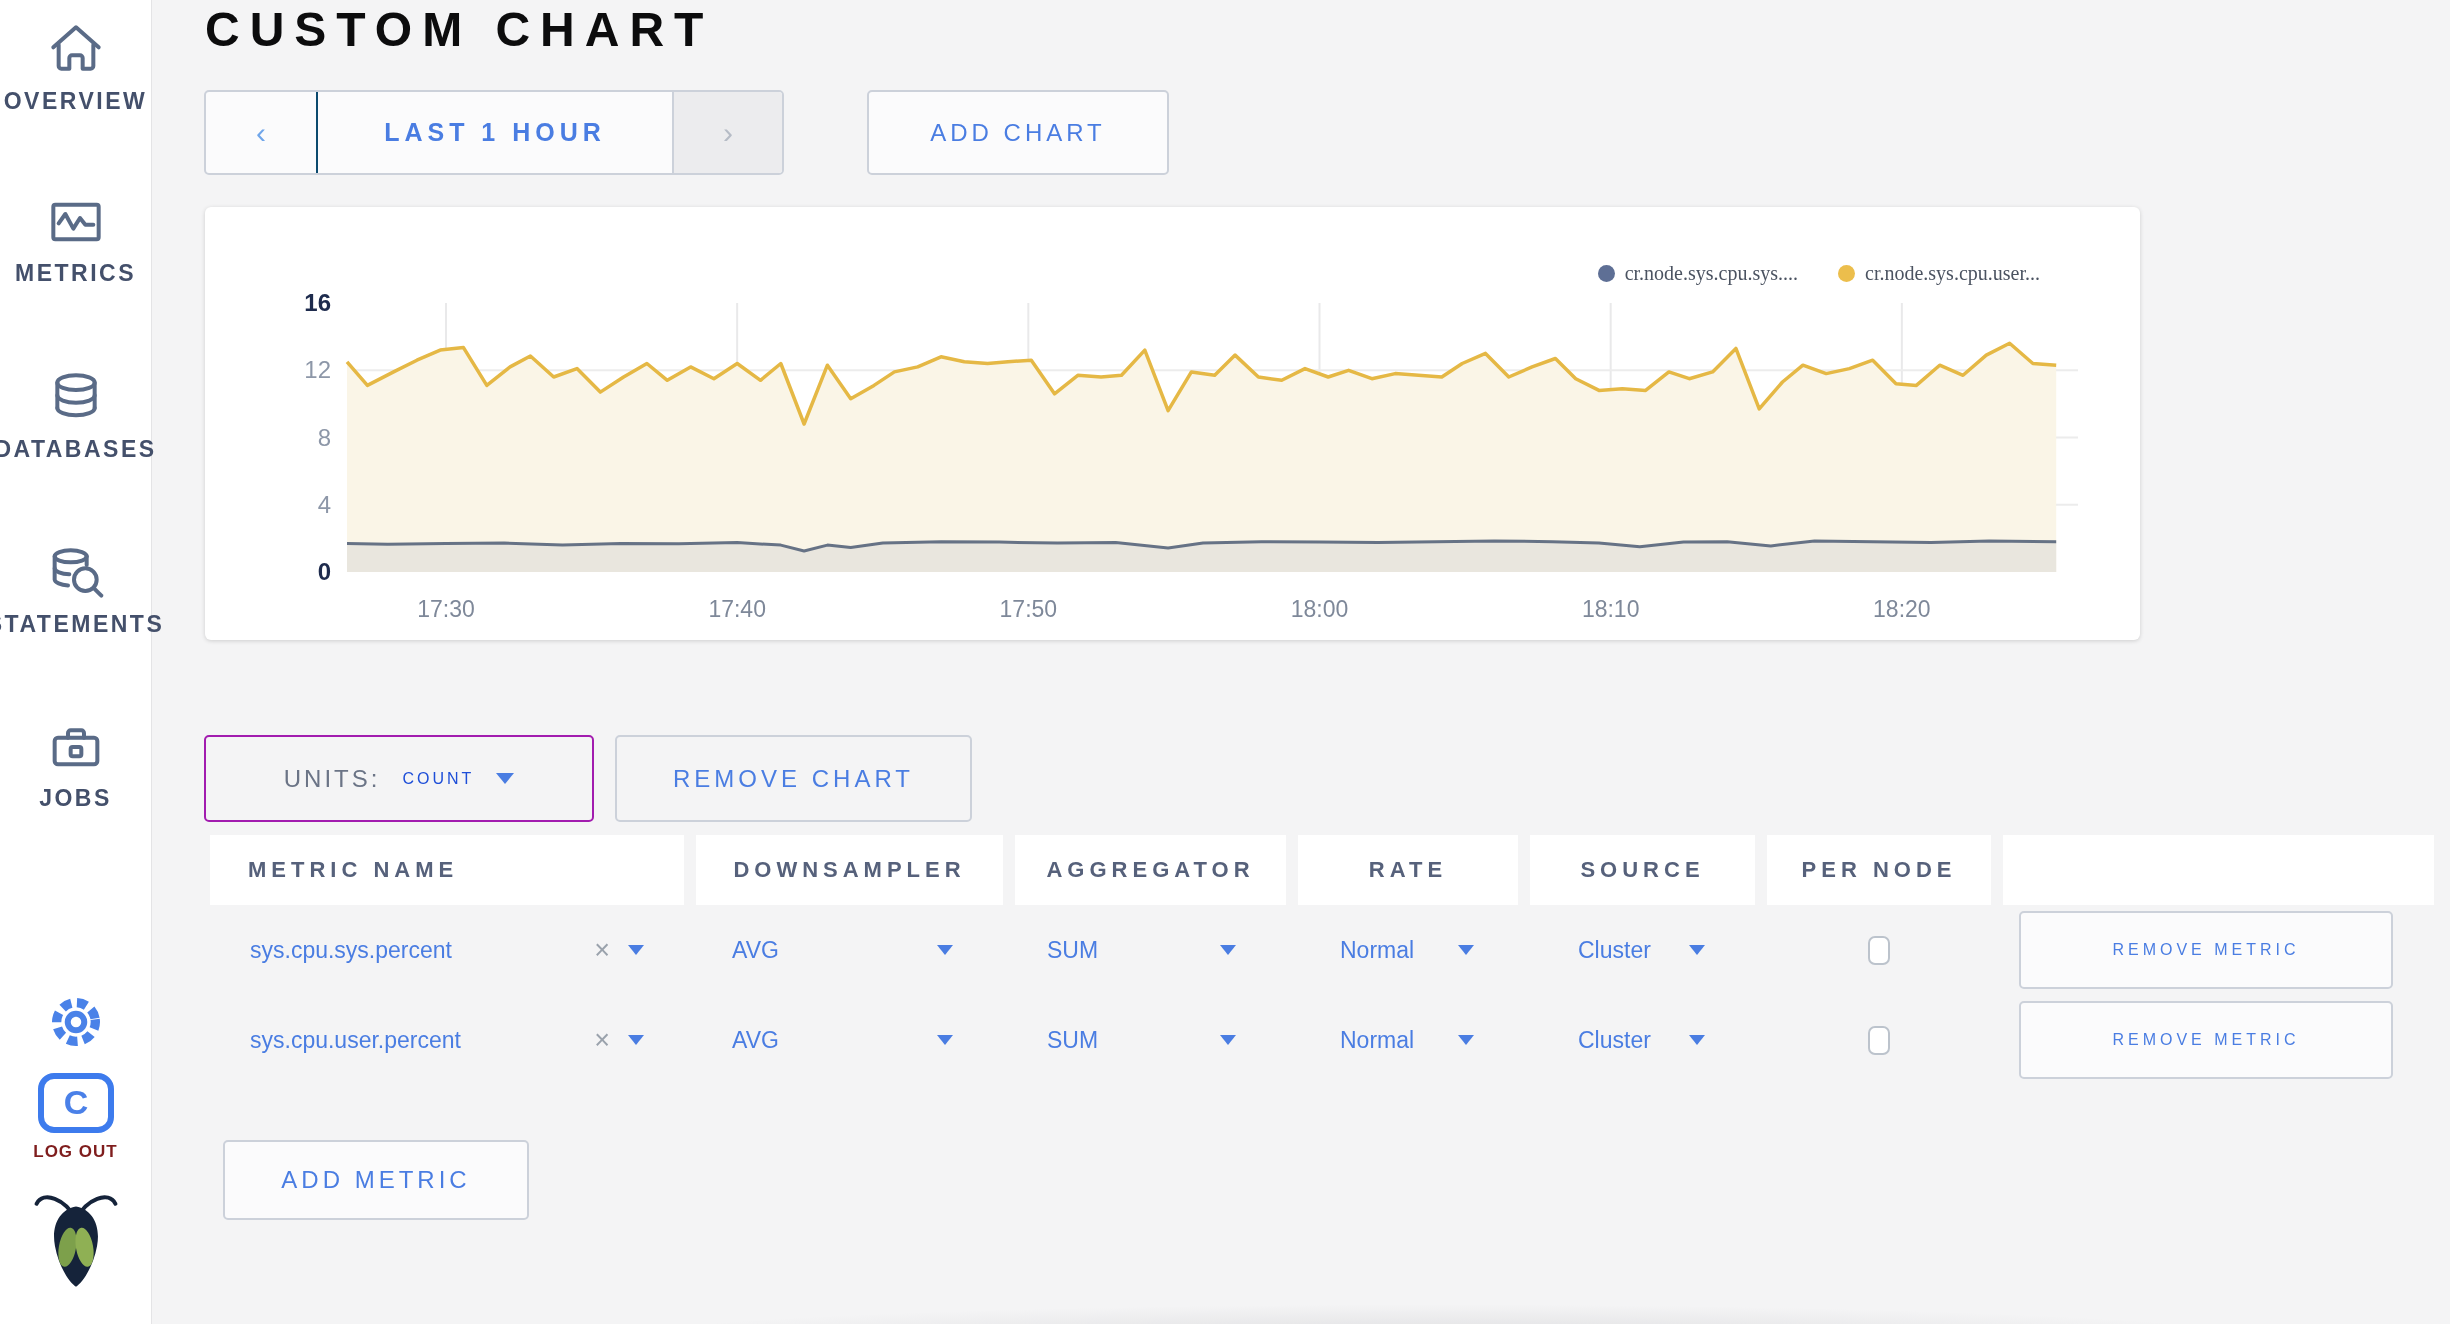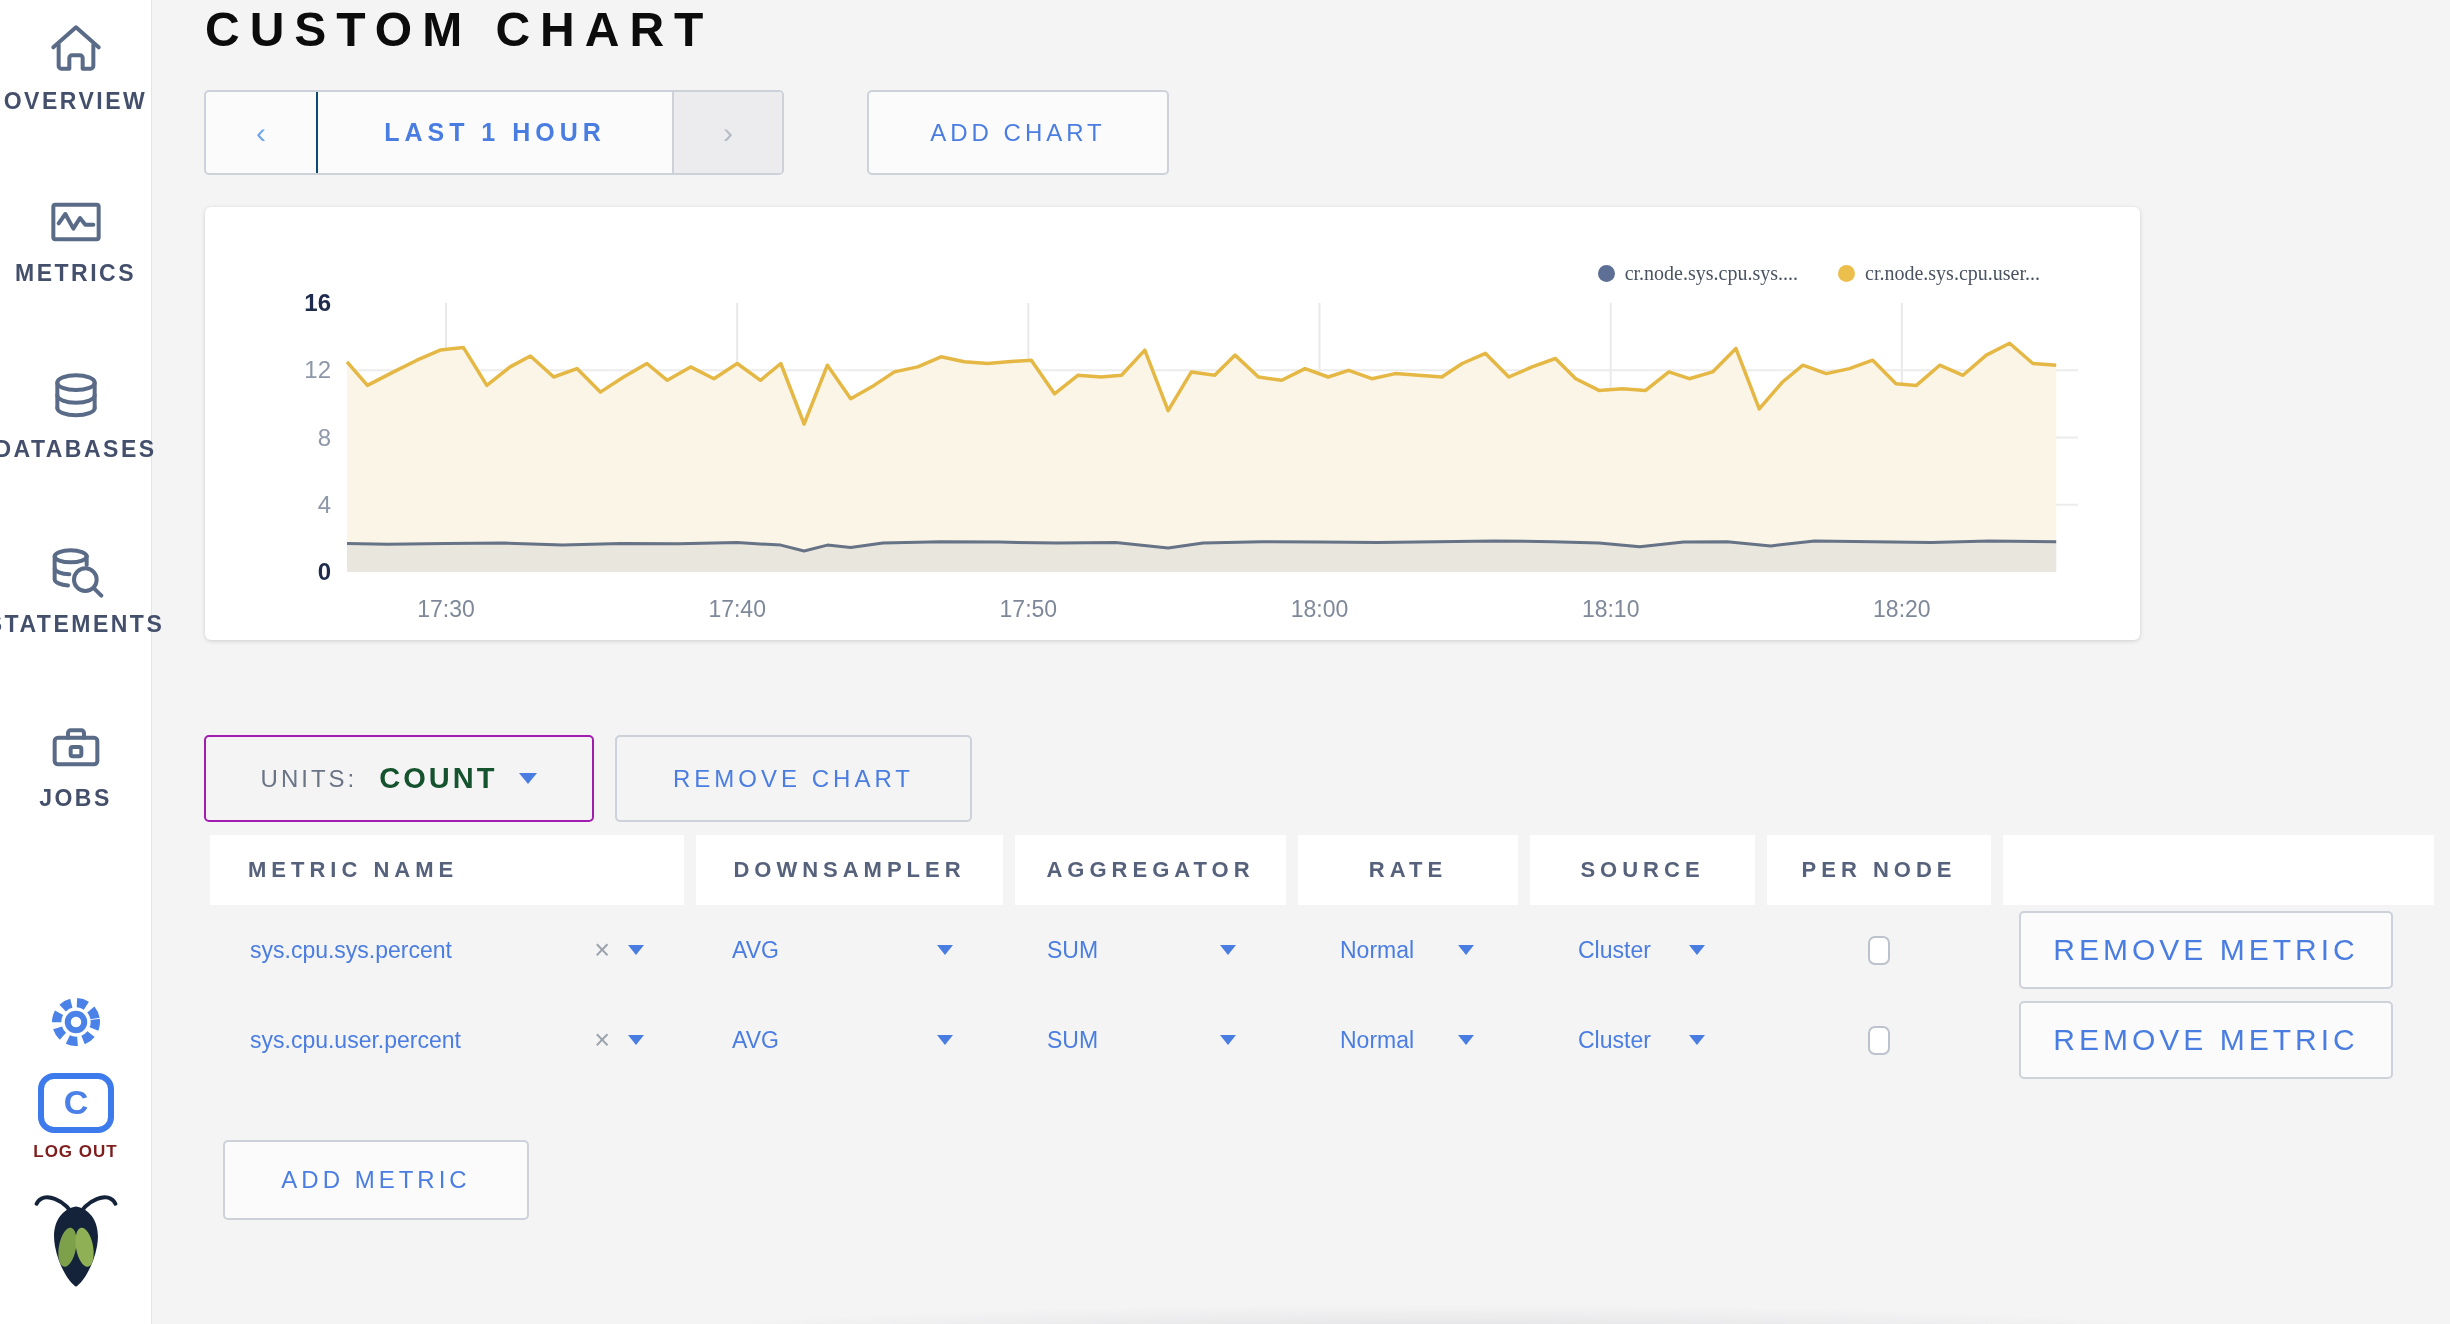--- a/index.html
+++ b/index.html
@@ -61,21 +61,21 @@
   .ytick.strong { fill: #1e2b4d; font-weight: bold; }
   .xtick { font-size: 23px; fill: #7e8899; }
 
   
   .units-btn {
     position: absolute; left: 204px; top: 735px; width: 390px; height: 87px;
     display: flex; align-items: center; justify-content: center; gap: 22px; cursor: pointer;
     background: transparent; border: 2px solid #a21caf; border-radius: 5px;
   }
   .units-label { color: #6b7486; font-size: 24px; letter-spacing: 3px; }
-  .units-value { color: #14532d; font-size: 29px; letter-spacing: 3px; font-weight: bold; }
+  .units-value { color: #1d4ed8; font-size: 16px; letter-spacing: 3px; }
   .caret { width: 0; height: 0; border-left: 9px solid transparent; border-right: 9px solid transparent; border-top: 11px solid #4a7de2; }
   .remove-chart-btn { position: absolute; left: 615px; top: 735px; width: 357px; height: 87px; background: transparent; }
 
   
   .metrics-table { position: absolute; left: 210px; top: 835px; }
   .tgrid { display: grid; grid-template-columns: 474px 307px 271px 220px 225px 224px 431px; column-gap: 12px; }
   .thead .cell {
     background: #ffffff; height: 70px; display: flex; align-items: center; justify-content: center;
     color: #56617b; font-size: 22px; font-weight: bold; letter-spacing: 5px;
   }
@@ -83,21 +83,21 @@
   .trow .cell { height: 90px; display: flex; align-items: center; font-size: 23px; color: #4a7de2; }
   .metric-name { padding-left: 40px; }
   .clear-x { margin-left: auto; color: #9aa2ac; font-size: 27px; cursor: pointer; }
   .mini-caret { width: 0; height: 0; border-left: 8px solid transparent; border-right: 8px solid transparent; border-top: 10px solid #4a7de2; }
   .c1-caret { margin-left: 18px; margin-right: 40px; }
   .dd-text { }
   .pad36 { padding-left: 36px; } .pad32 { padding-left: 32px; } .pad42 { padding-left: 42px; } .pad48 { padding-left: 48px; }
   .dd-caret-right { margin-left: auto; margin-right: 50px; }
   .cell.center { justify-content: center; }
   .checkbox { width: 22px; height: 29px; background: #fff; border: 2px solid #bcc3cc; border-radius: 7px; cursor: pointer; }
-  .remove-metric-btn { width: 374px; height: 78px; margin-left: 16px; font-size: 30px; }
+  .remove-metric-btn { width: 374px; height: 78px; margin-left: 16px; font-size: 16px; }
   .add-metric-btn { position: absolute; left: 223px; top: 1140px; width: 306px; height: 80px; }
 
   .bottom-shadow {
     position: absolute; left: 430px; right: 0; bottom: 0; height: 30px; pointer-events: none;
     background: radial-gradient(ellipse 60% 180% at 50% 160%, rgba(60,60,70,0.13), rgba(0,0,0,0) 70%);
   }
 </style>
 </head>
 <body>
 

